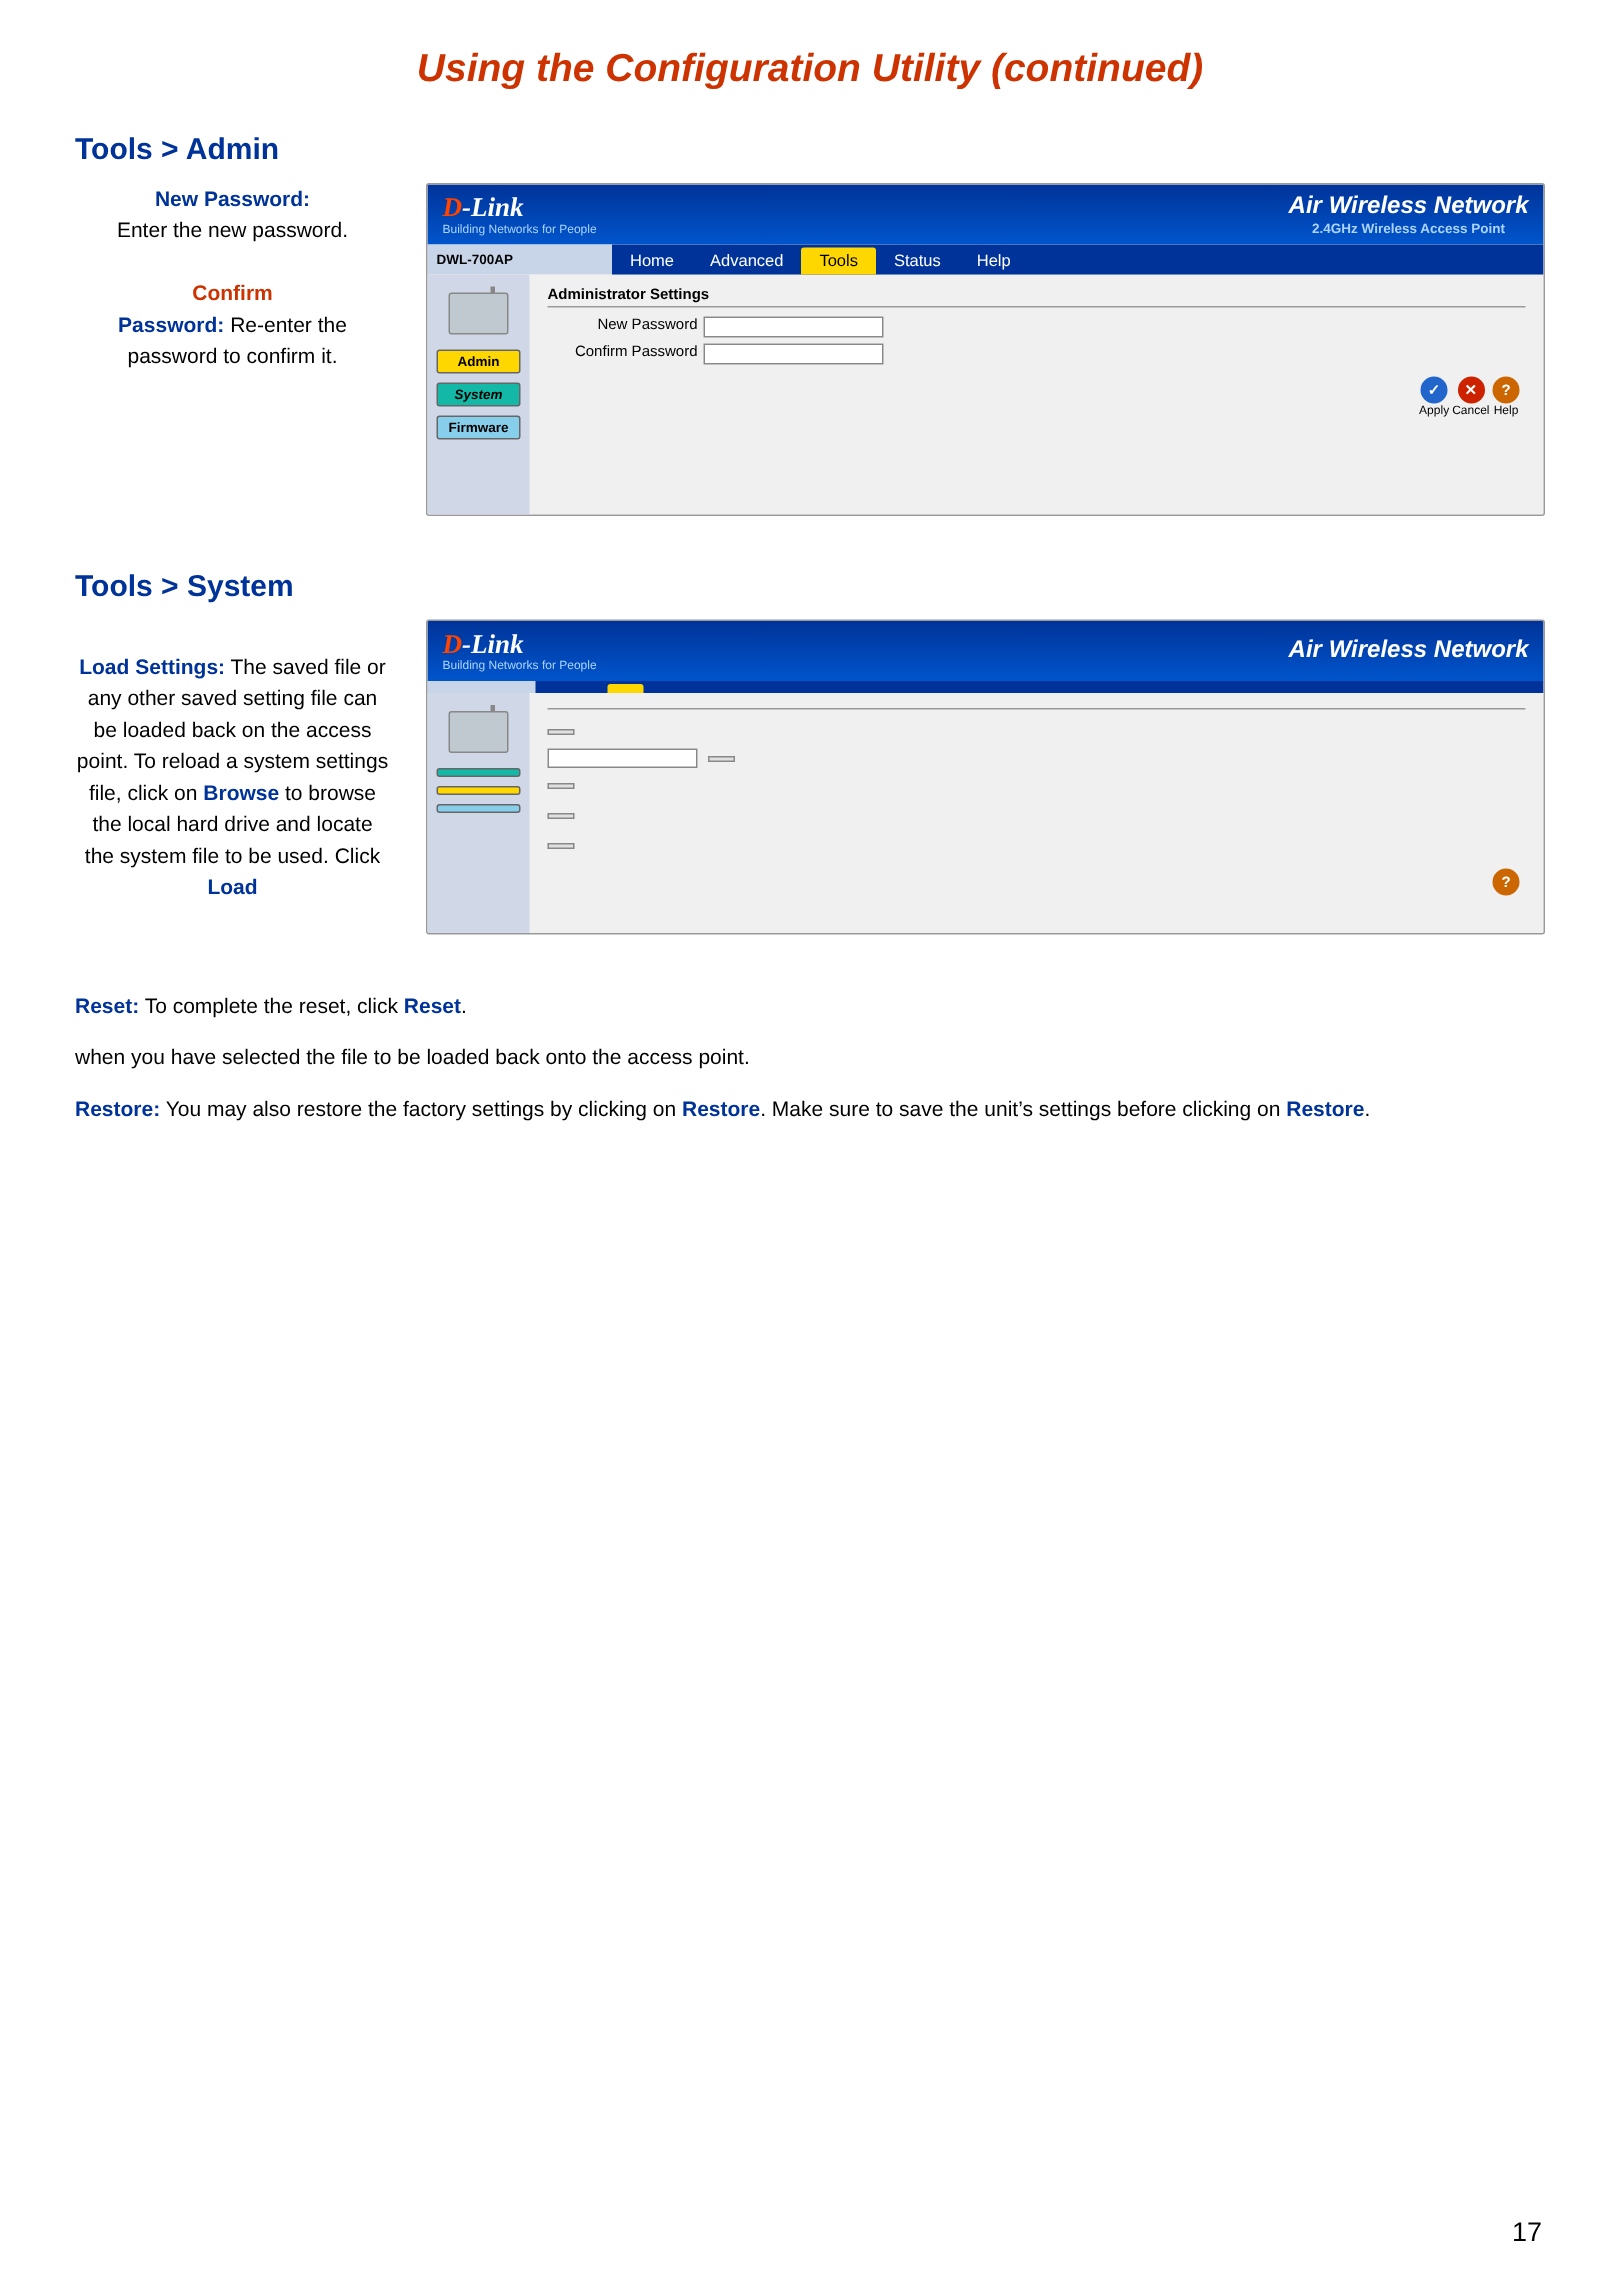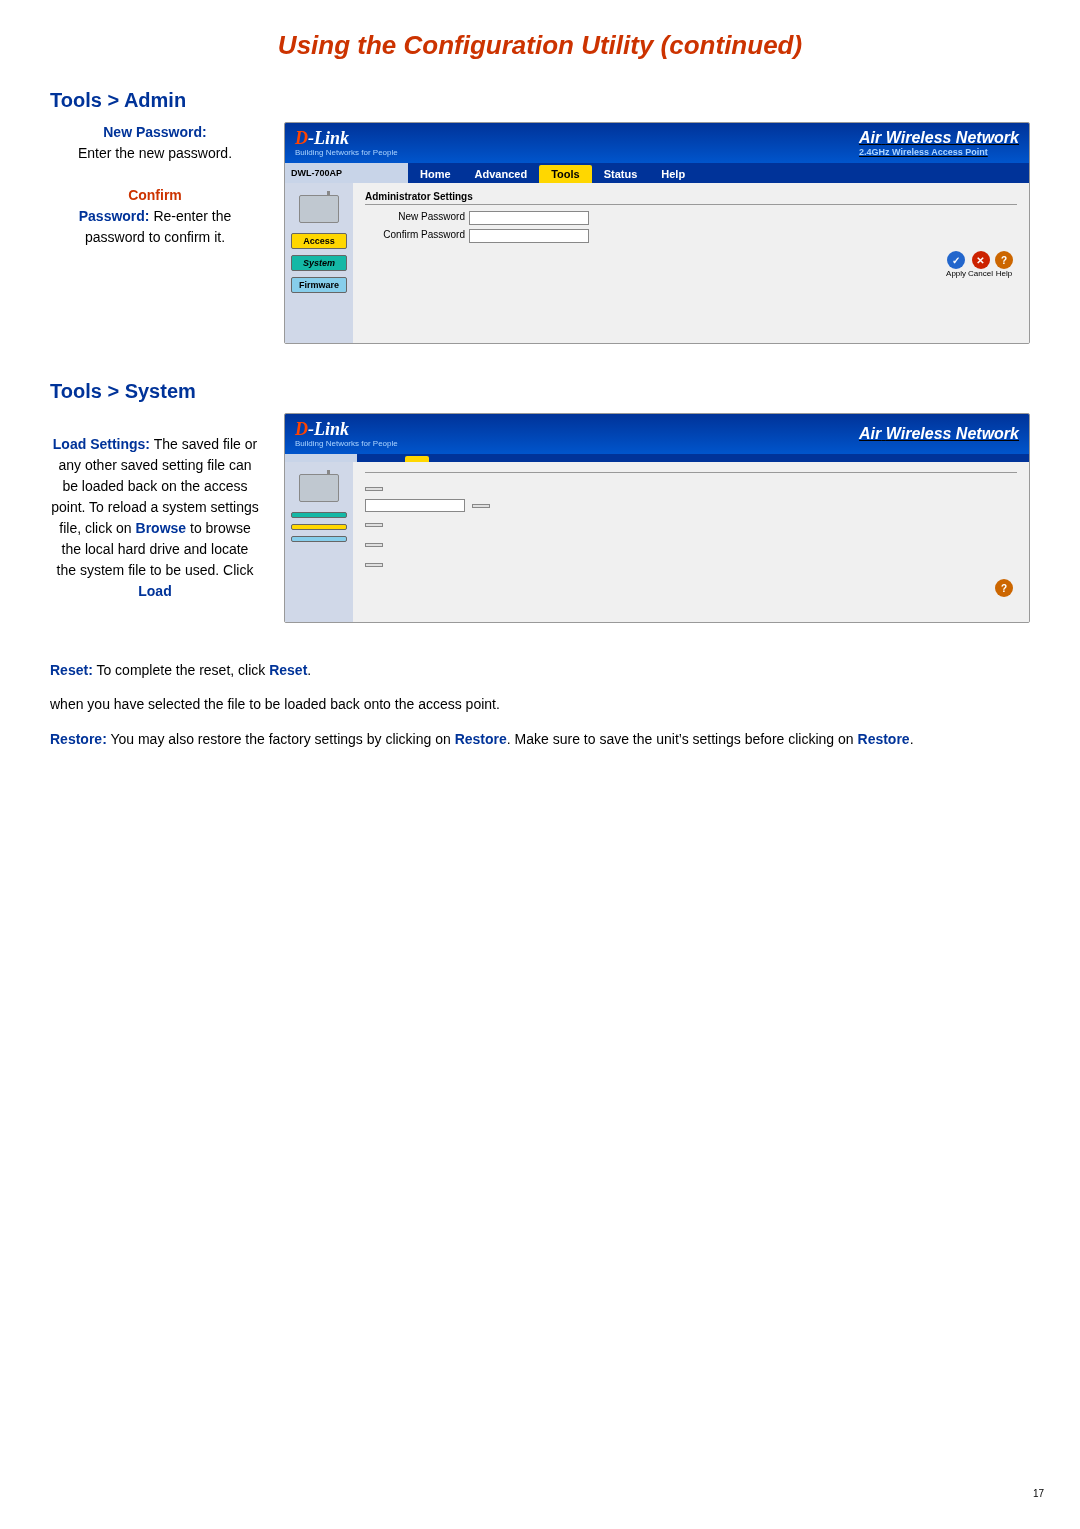--- a/index.html
+++ b/index.html
@@ -100,22 +100,21 @@
       color: #ff4400;
     }
 
     .dlink-logo-sub {
       font-size: 8px;
       color: #aad4ff;
       margin-top: 1px;
     }
 
     .air-wireless {
-      text-align: left;
-      text-decoration: underline;
+      text-align: center;
     }
 
     .air-wireless-title {
       font-size: 16px;
       font-weight: bold;
       color: #fff;
       font-style: italic;
     }
 
     .air-wireless-subtitle {
@@ -129,21 +128,21 @@
       background: #003399;
       display: flex;
       flex-direction: row;
       padding: 2px 0 0 0;
       margin-left: 60px;
     }
 
     .nav-item {
       padding: 3px 12px;
       font-size: 11px;
-      font-weight: bold;
+      font-weight: normal;
       color: #fff;
       cursor: pointer;
       background: transparent;
     }
 
     .nav-item.active {
       background: #ffd700;
       color: #000;
       border-radius: 2px 2px 0 0;
     }
@@ -342,22 +341,22 @@
 
     .link-blue {
       color: #003399;
       font-weight: bold;
     }
 
     
     .page-number {
       position: absolute;
       bottom: 30px;
-      right: 36px;
-      font-size: 10px;
+      right: 52px;
+      font-size: 18px;
       color: #000;
     }
 
     
     .section-header-row {
       margin-bottom: 10px;
     }
 
     
     .load-row {
@@ -426,21 +425,21 @@
       </div>
     </div>
 
     <div class="panel-content">
 
       <div class="panel-sidebar">
         <div class="device-img">
           <div class="device-img-antenna"></div>
           <div class="device-img-body"></div>
         </div>
-        <button class="sidebar-btn btn-admin">Access</button>
+        <button class="sidebar-btn btn-admin">Admin</button>
         <button class="sidebar-btn btn-system">System</button>
         <button class="sidebar-btn btn-firmware">Firmware</button>
       </div>
 
       <div class="panel-main">
         <div class="content-section-title">Administrator Settings</div>
         <div class="form-row">
           <span class="form-label">New Password</span>
           <input class="form-input" type="password" style="">
         </div>

